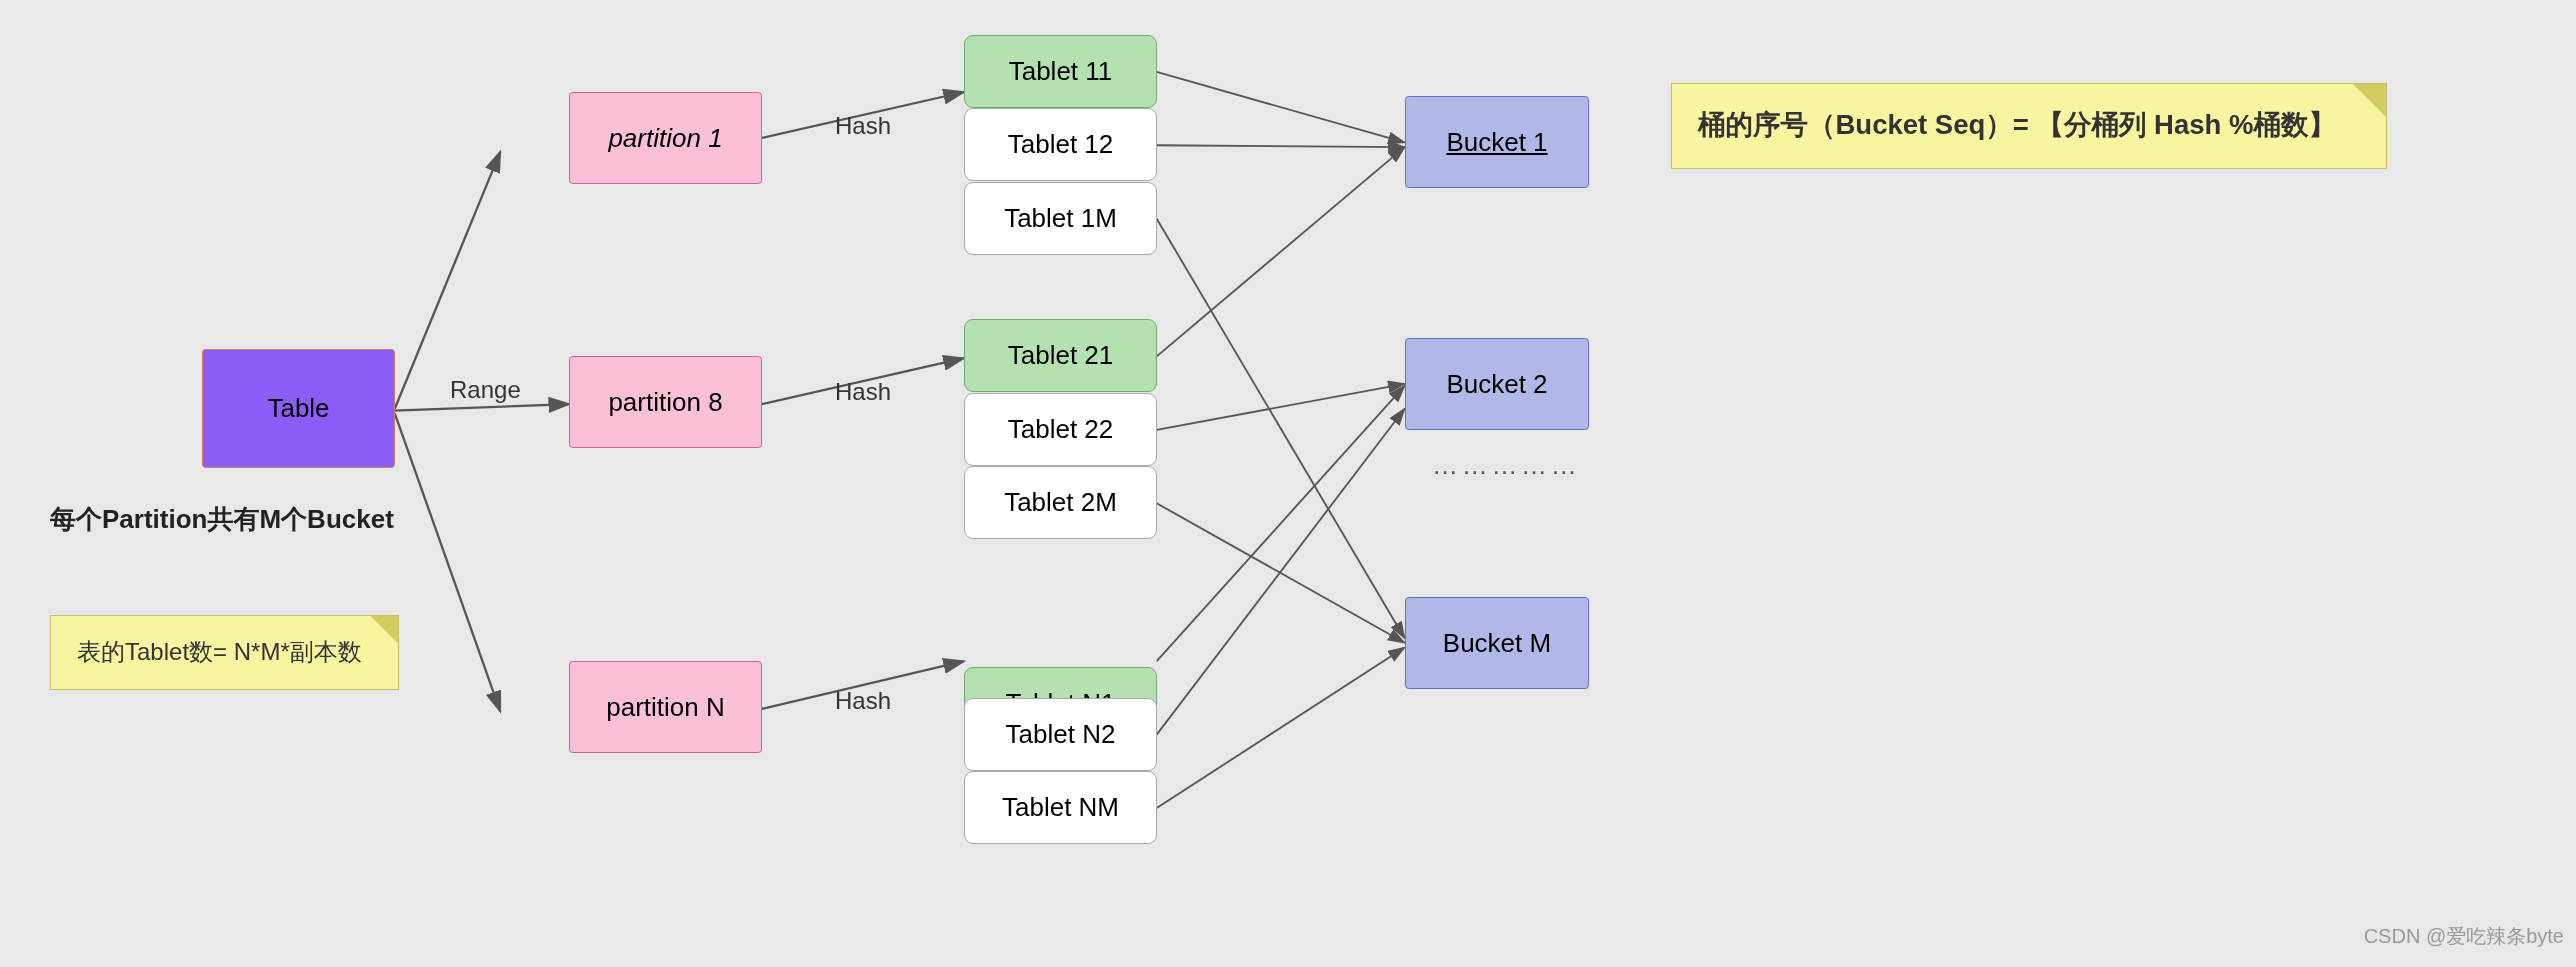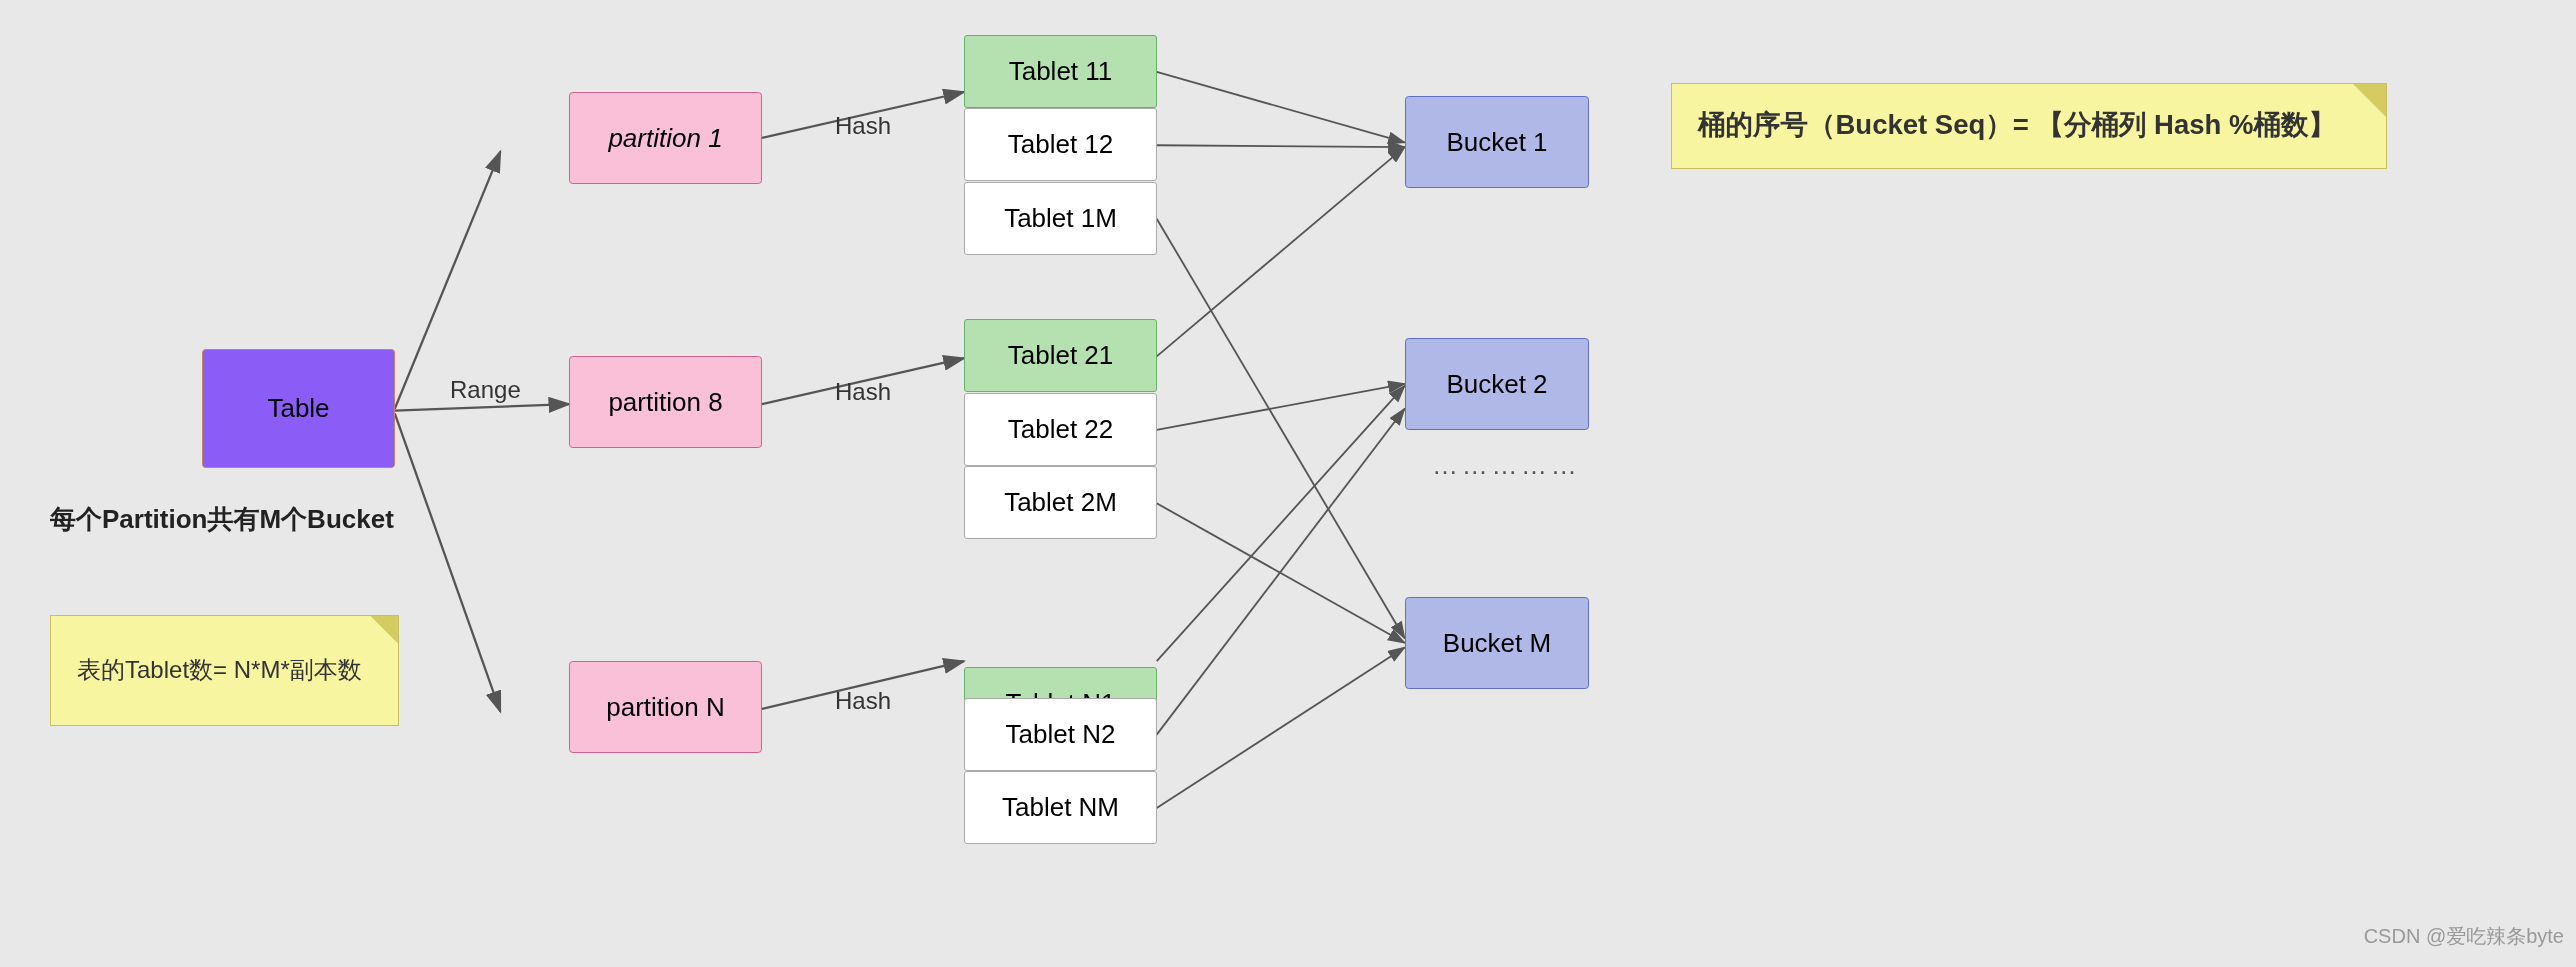--- a/index.html
+++ b/index.html
@@ -44,21 +44,21 @@
     }
     .partition1 { left: 569px; top: 92px; font-style: italic; }
     .partition2 { left: 569px; top: 356px; }
     .partitionN { left: 569px; top: 661px; }
 
     .tablet-box {
       background: #fff;
       border-color: #aaa;
       width: 193px;
       height: 73px;
-      border-radius: 3px;
+      border-radius: 9px;
     }
     .tablet-green {
       background: #b5e0b0;
       border-color: #6ab06a;
     }
     
     .tablet11 { left: 964px; top: 35px; }
     .tablet12 { left: 964px; top: 108px; }
     .tablet1M { left: 964px; top: 182px; }
     
@@ -70,21 +70,21 @@
     .tabletN2 { left: 964px; top: 698px; }
     .tabletNM { left: 964px; top: 771px; }
 
     .bucket-box {
       background: #b0b8e8;
       border-color: #6070c0;
       width: 184px;
       height: 92px;
       border-radius: 3.7px;
     }
-    .bucket1 { left: 1405px; top: 96px; }
+    .bucket1 { left: 1405px; top: 96px; text-decoration: underline; }
     .bucket2 { left: 1405px; top: 338px; }
     .bucketM { left: 1405px; top: 597px; }
 
     
     .label {
       position: absolute;
       font-size: 24px;
       color: #333;
     }
     .note-box {
@@ -93,21 +93,21 @@
       border: 0.9px solid #c8c060;
       padding: 18.4px 26px;
       font-size: 24px;
       color: #333;
       line-height: 1.7;
     }
     .note-box-sticky {
       position: absolute;
       background: #f8f5a0;
       border: 0.9px solid #c8c060;
-      padding: 34px 26px;
+      padding: 16px 26px;
       font-size: 24px;
       color: #333;
       line-height: 1.7;
     }
     
     .arrows-svg {
       position: absolute;
       top: 0; left: 0;
       width: 100%;
       height: 100%;

